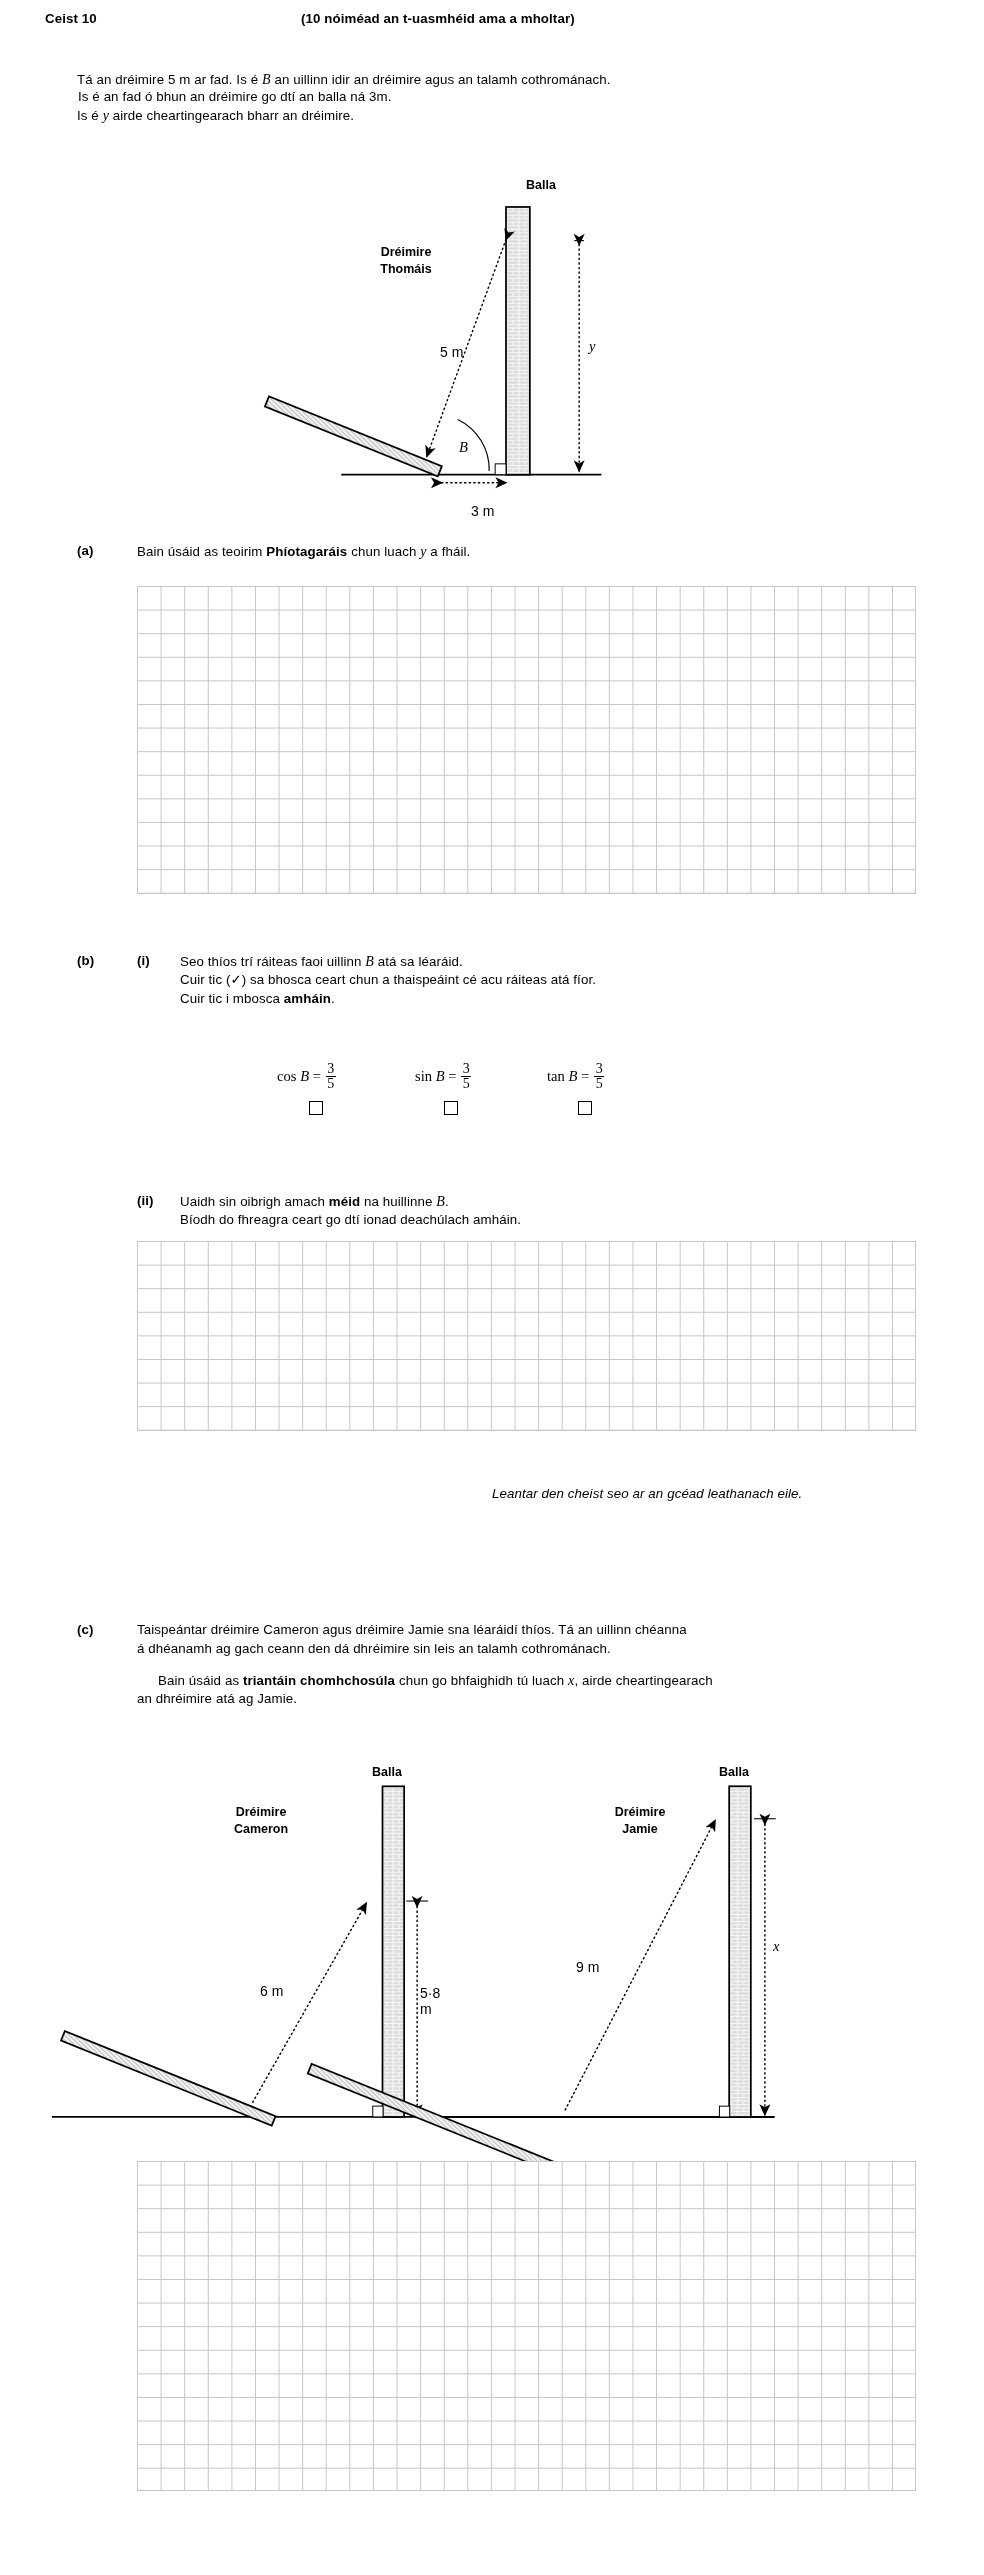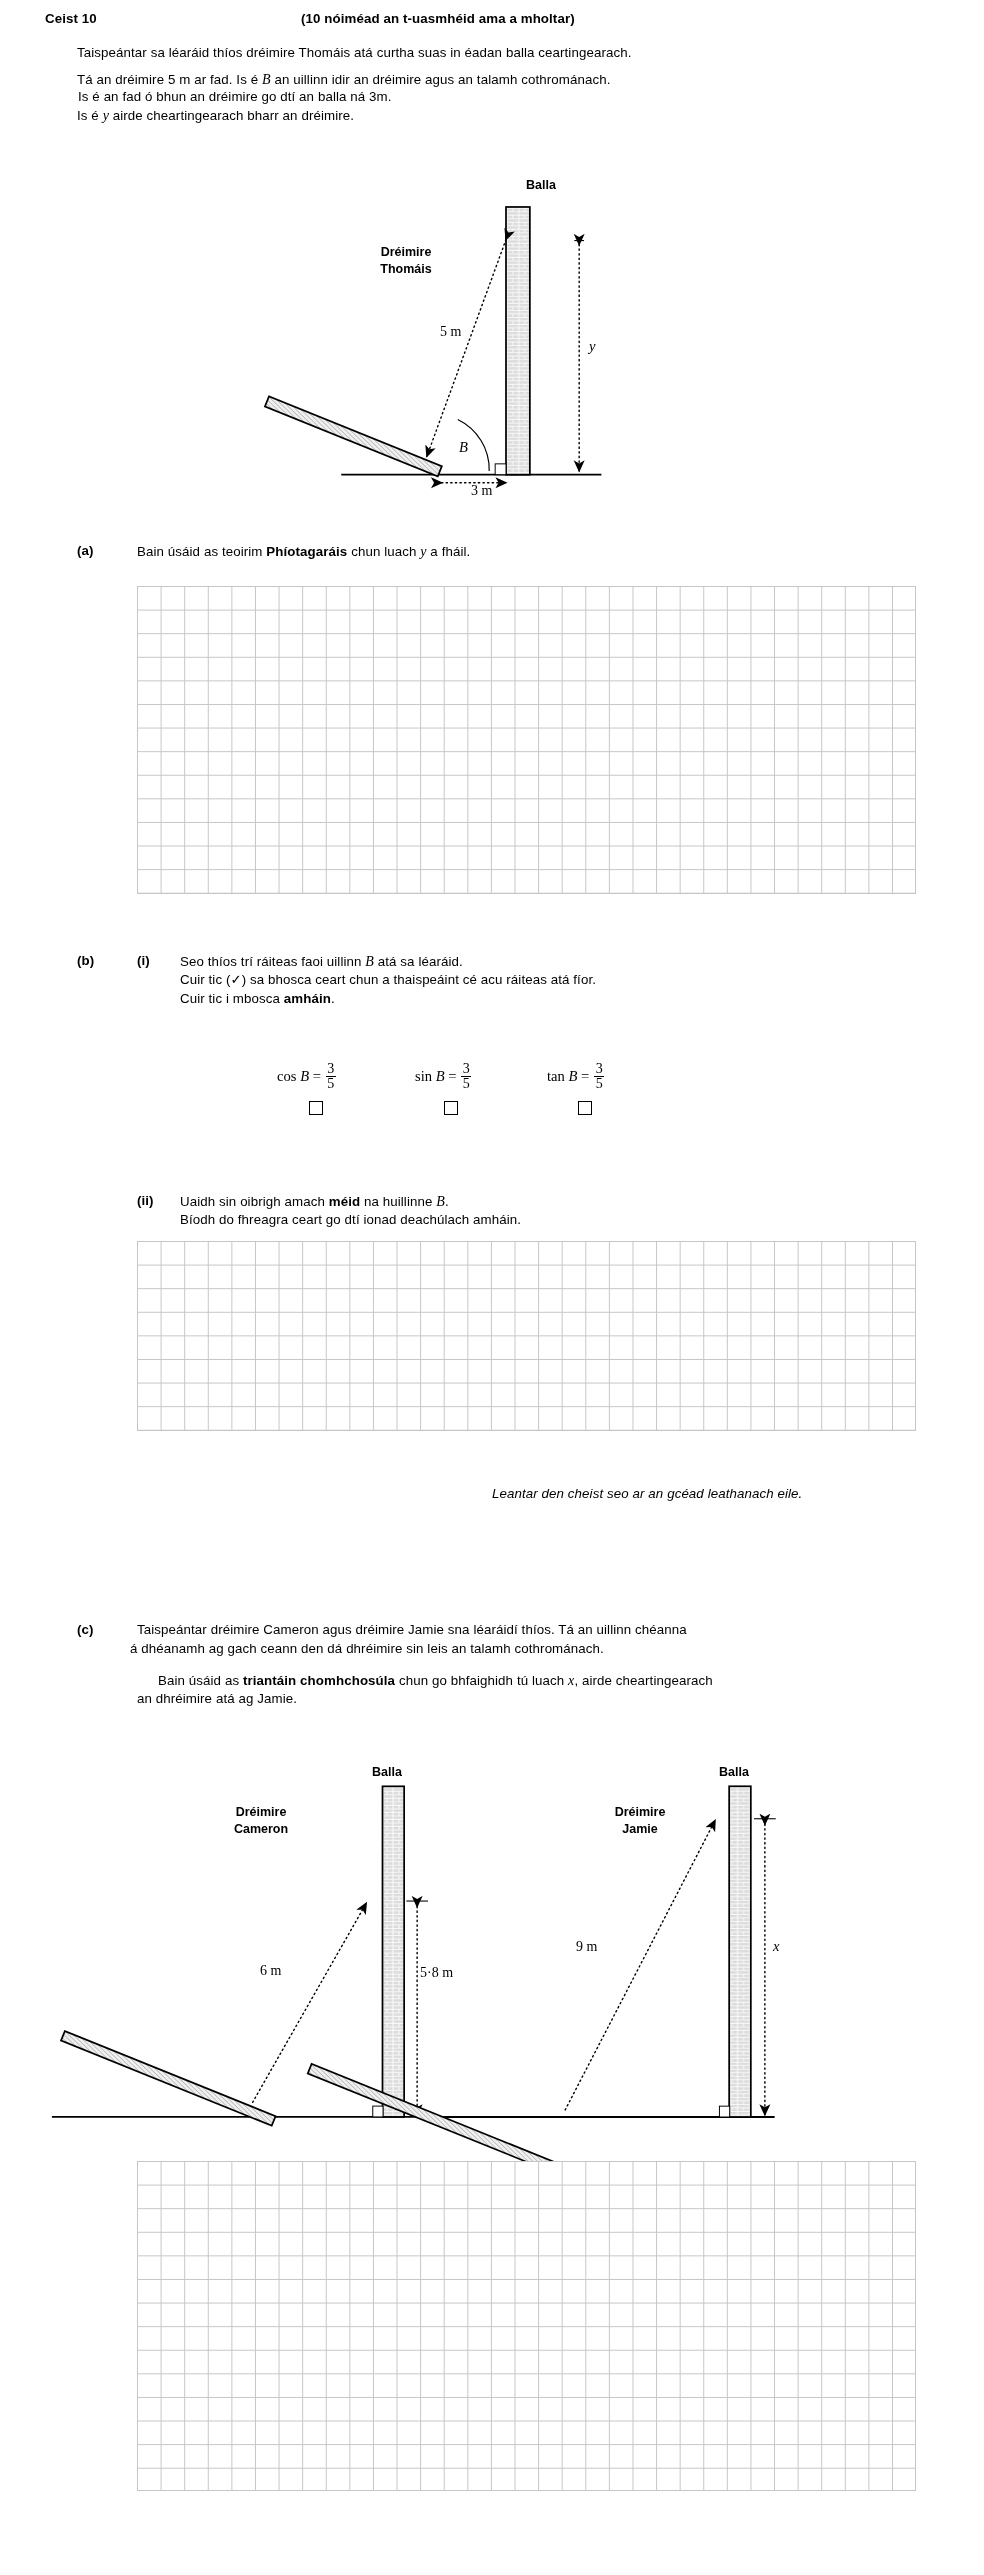--- a/index.html
+++ b/index.html
@@ -7,21 +7,21 @@
     width:985px; height:2576px; position:relative;
     font-family:"Liberation Sans", sans-serif;
     color:#000; -webkit-font-smoothing:antialiased;
   }
   .page{position:absolute; left:0; top:0; width:985px; height:2252px;}
   .abs{position:absolute;}
   .txt{font-size:13.3px; line-height:1.42; white-space:nowrap; letter-spacing:0.1px;}
   .bold{font-weight:bold;}
   .ital{font-style:italic;margin-left:18px;}
   .mathi{font-family:"Liberation Serif", serif; font-style:italic; font-size:14px;}
-  .serif{font-family:Liberation Serif, serif;}
+  .serif{font-family:Liberation Sans, sans-serif;margin-top:20px;}
   .lbl{font-weight:bold; font-size:12.5px; line-height:1.35; text-align:center;}
 
   
   .grid{
     position:absolute;
     background-color:#fff;
     background-image:
       linear-gradient(to right,  #c6c6c6 0.5px, transparent 0.5px),
       linear-gradient(to bottom, #c6c6c6 0.5px, transparent 0.5px);
     background-size:23.6px 23.6px;
@@ -50,21 +50,20 @@
   svg{display:block; overflow:visible;}
 </style>
 </head>
 <body>
 
 <div class="page">
 
   <div class="abs txt bold" style="left:45px; top:9.7px;">Ceist 10</div>
   <div class="abs txt bold" style="left:301px; top:9.7px;">(10 nóiméad an t-uasmhéid ama a mholtar)</div>
 
-  <div class="abs txt" style="left:77px; top:44px;">Taispeántar sa léaráid thíos dréimire Thomáis atá curtha suas in éadan balla ceartingearach.</div>
 
   <div class="abs txt" style="left:77px; top:70px;">
     <span>Tá an dréimire 5 m ar fad.  Is é </span><span class="mathi">B</span><span> an uillinn idir an dréimire agus an talamh cothrománach.</span>
   </div>
 
   <div class="abs txt" style="left:78px; top:88px;">Is é an fad ó bhun an dréimire go dtí an balla ná 3m.</div>
 
   <div class="abs txt" style="left:77px; top:106px;">
     <span>Is é </span><span class="mathi">y</span><span> airde cheartingearach bharr an dréimire.</span>
   </div>
@@ -183,21 +182,21 @@
 
   <div class="abs txt" style="left:180px; top:1211px;">Bíodh do fhreagra ceart go dtí ionad deachúlach amháin.</div>
 
   <div class="grid" style="left:137px; top:1241px; width:779px; height:190px;"></div>
 
   <div class="abs txt ital" style="left:474px; top:1485px;">Leantar den cheist seo ar an gcéad leathanach eile.</div>
 
   <div class="abs txt bold" style="left:77px; top:1621px;">(c)</div>
 
   <div class="abs txt" style="left:137px; top:1621px;">Taispeántar dréimire Cameron agus dréimire Jamie sna léaráidí thíos.  Tá an uillinn chéanna</div>
-  <div class="abs txt" style="left:130px; top:1640px;text-align:right;">á dhéanamh ag gach ceann den dá dhréimire sin leis an talamh cothrománach.</div>
+  <div class="abs txt" style="left:137px; top:1640px;text-align:right;">á dhéanamh ag gach ceann den dá dhréimire sin leis an talamh cothrománach.</div>
 
   <div class="abs txt" style="left:137px; top:1671px;margin-left:21px;">
     <span>Bain úsáid as </span><span class="bold">triantáin chomhchosúla</span><span> chun go bhfaighidh tú luach </span><span class="mathi">x</span><span>, airde cheartingearach</span>
   </div>
   <div class="abs txt" style="left:137px; top:1690px;">an dhréimire atá ag Jamie.</div>
 
   <div class="abs" style="left:152px; top:1717px; width:303px; height:433px;">
 
     <div class="abs lbl" style="left:200px; top:47px; width:70px;">Balla</div>
 

